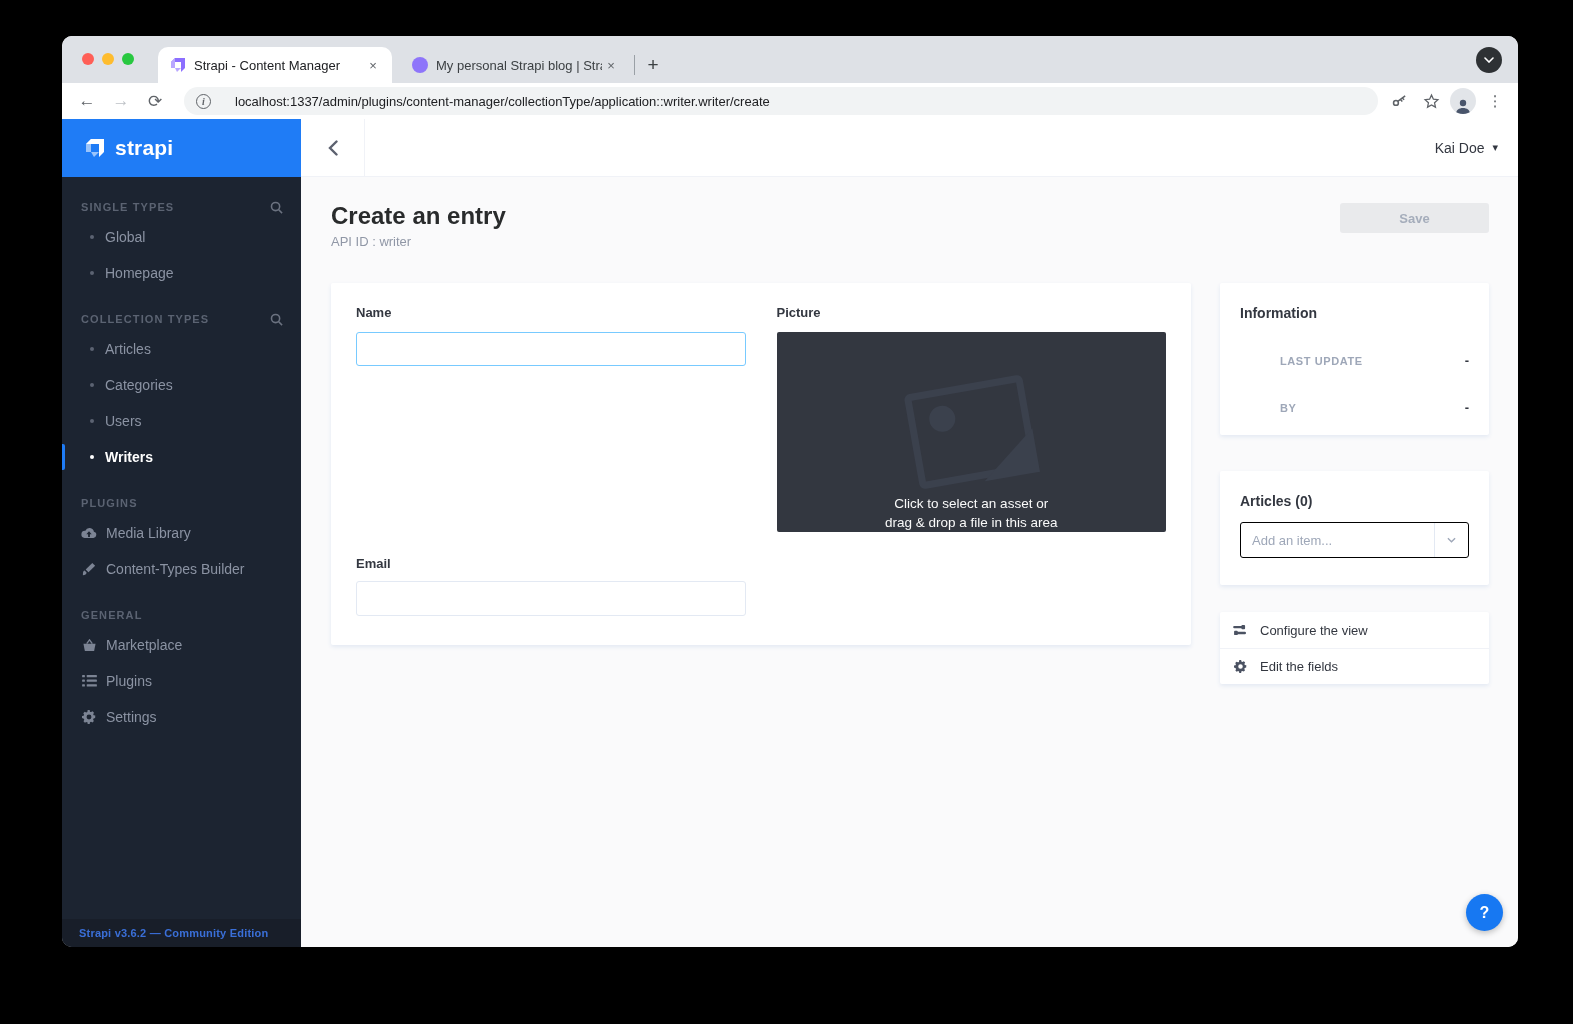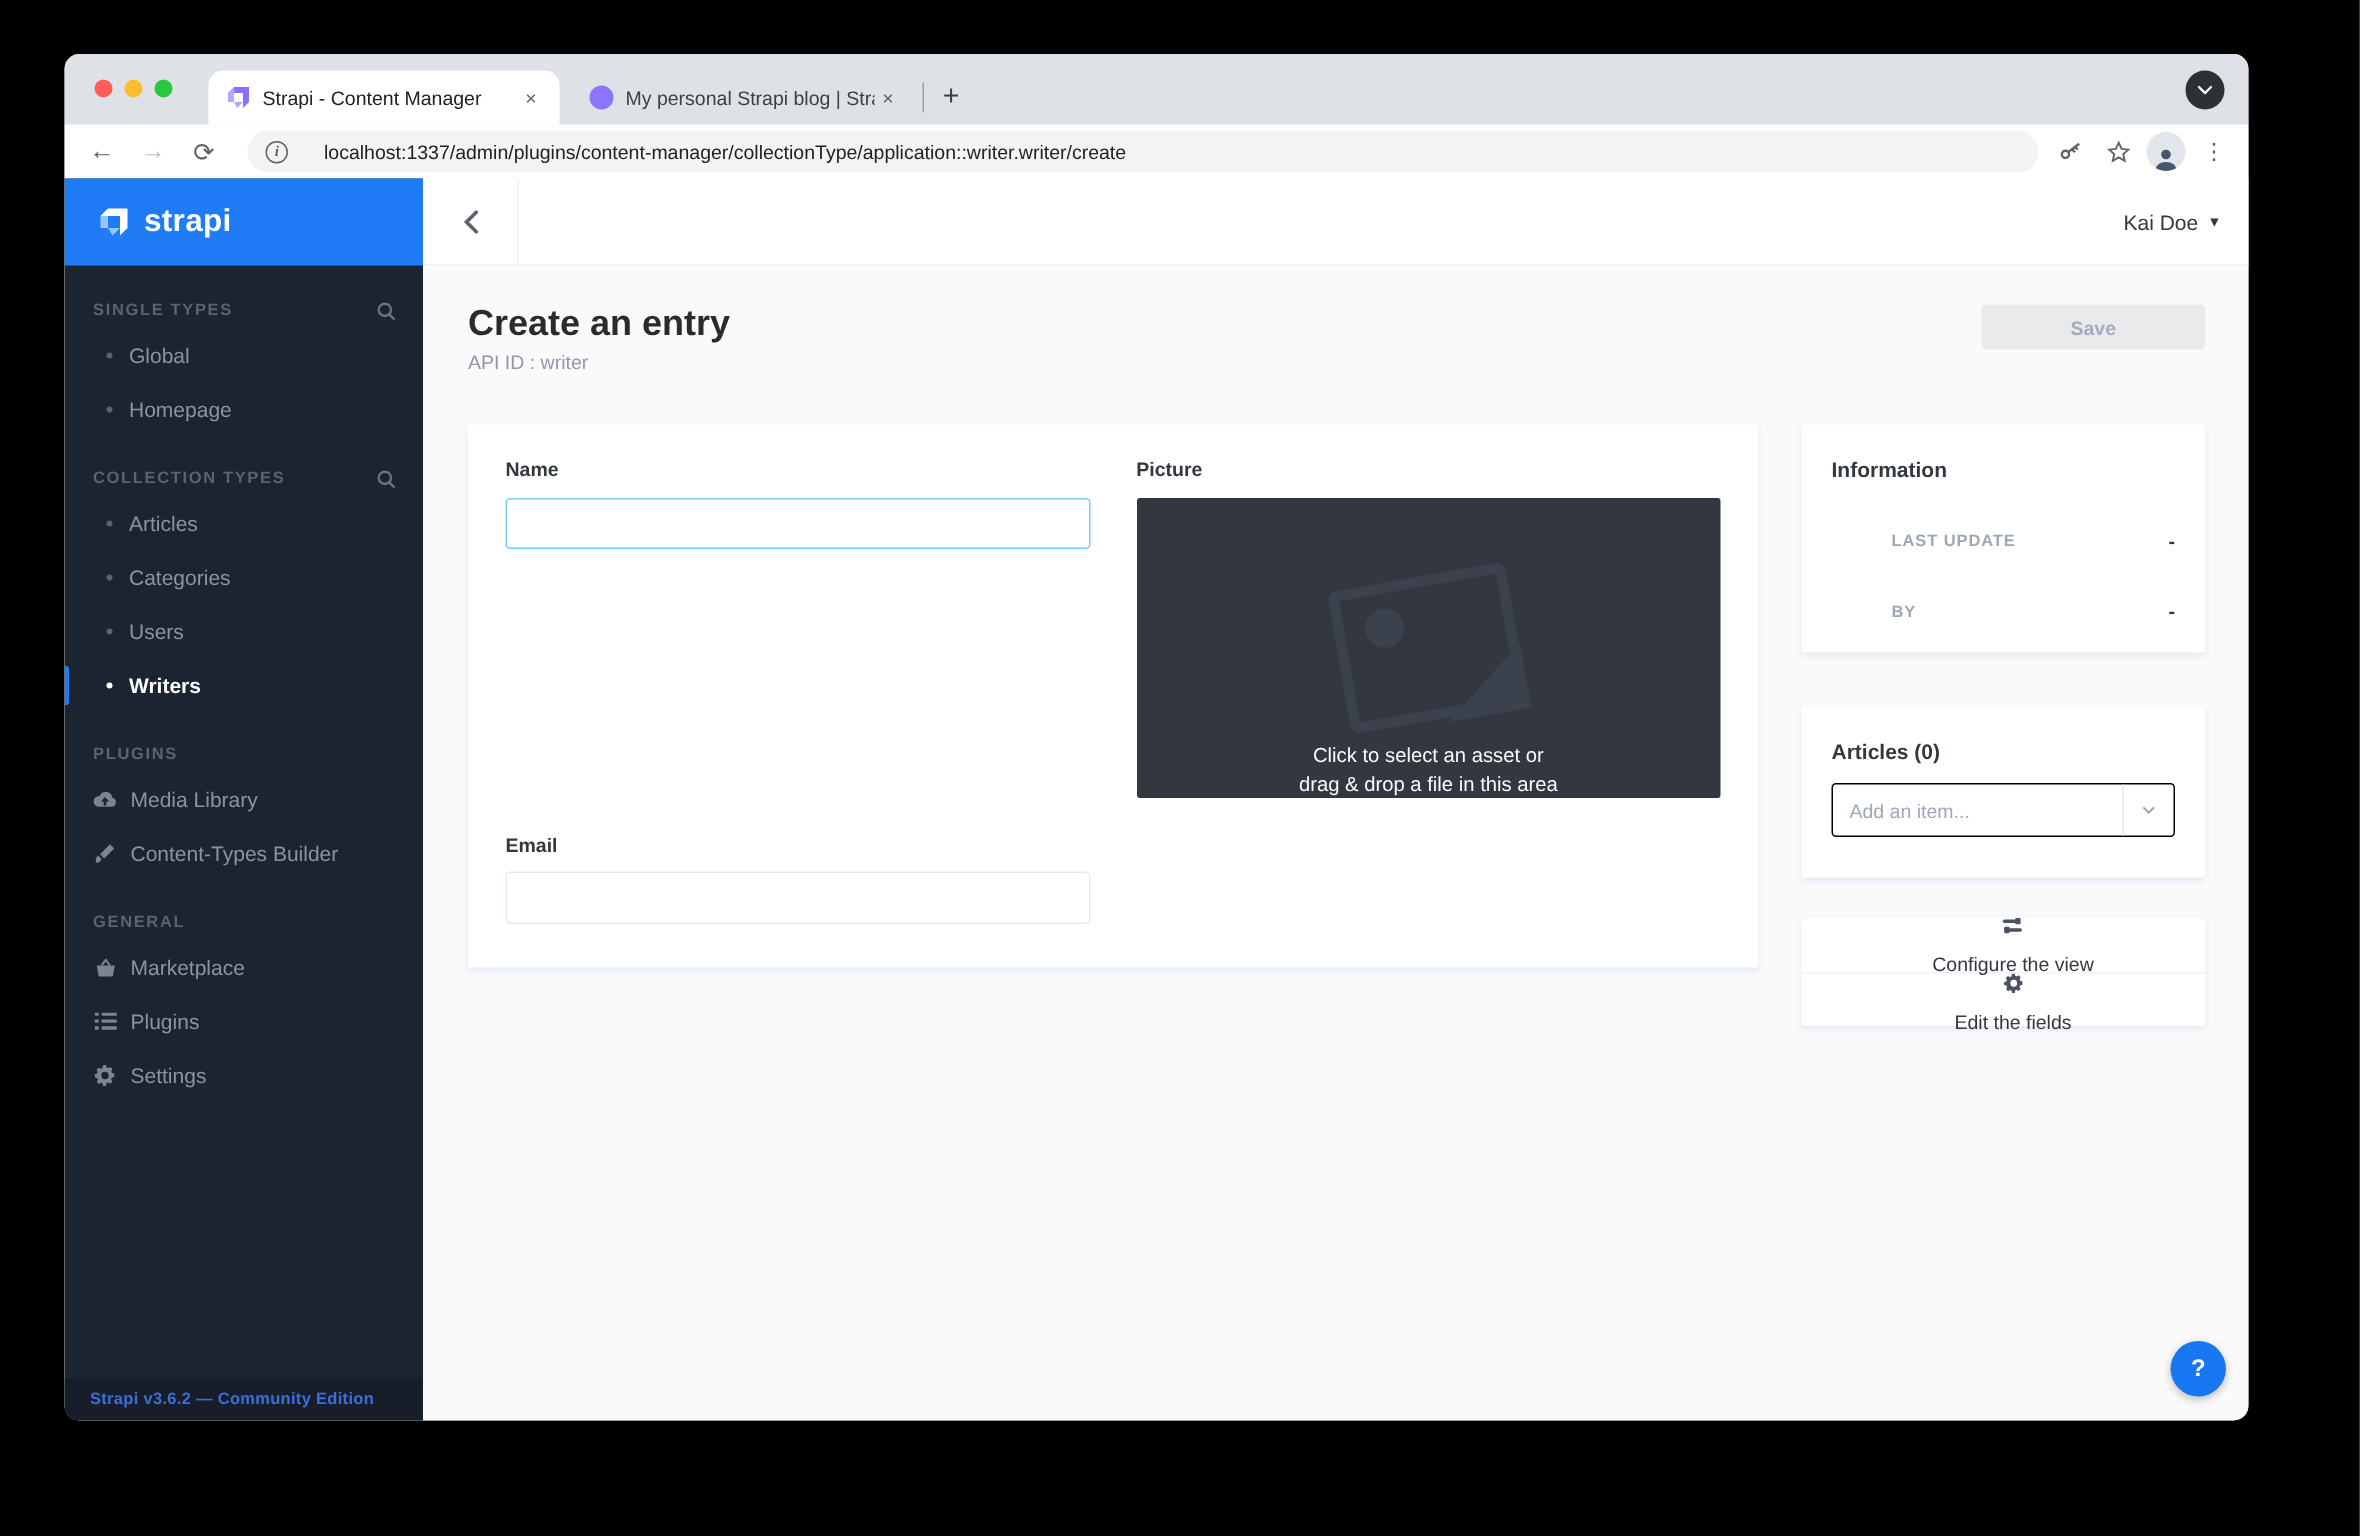--- a/index.html
+++ b/index.html
@@ -1,18 +1,18 @@
 <!DOCTYPE html>
 <html><head>
 <meta charset="utf-8">
 <style>
   * { margin:0; padding:0; box-sizing:border-box; }
   html,body { width:1573px; height:1024px; background:#000; font-family:"Liberation Sans", sans-serif; overflow:hidden; }
 
-  .window { position:absolute; left:43px; top:36px; width:1456px; height:911px;
+  .window { position:absolute; left:62px; top:36px; width:1456px; height:911px;
             border-radius:10px; overflow:hidden; background:#fff; box-shadow:0 20px 60px rgba(0,0,0,.6); }
 
   
   .tabstrip { height:47px; background:#dee1e6; display:flex; align-items:flex-end; position:relative; }
   .traffic { display:flex; gap:8px; align-items:center; position:absolute; left:20px; top:17px; }
   .light { width:12px; height:12px; border-radius:50%; }
   .light.red { background:#ff5f57; } .light.yellow { background:#febc2e; } .light.green { background:#28c840; }
 
   .tab { height:36px; display:flex; align-items:center; padding:0 10px 0 12px; font-size:13px; color:#3c4043; }
   .tab.active { background:#fff; border-radius:10px 10px 0 0; width:234px; margin-left:96px; color:#202124; }
@@ -104,21 +104,21 @@
   .rcard { background:#fff; border-radius:2px; box-shadow:0 2px 4px #e3e9f3; padding:22px 20px 20px 20px; }
   .rcard h4 { font-size:14px; font-weight:bold; color:#333740; }
   .info-row { display:flex; align-items:center; justify-content:space-between; margin-top:32px;padding-left:40px; }
   .info-label { font-size:11px; font-weight:bold; letter-spacing:.6px; color:#9ea7b8; }
   .info-val { font-size:13px; font-weight:bold; color:#333740; }
   .card-articles { margin-top:36px; padding-bottom:27px; }
   .rel-select { margin-top:13px; height:36px; border:1px solid #000000; border-radius:3px; display:flex; align-items:stretch; background:#fff; }
   .rel-ph { flex:1; display:flex; align-items:center; padding-left:11px; font-size:13px; color:#9ea7b8; }
   .rel-arrow { width:34px; border-left:1px solid #e3e9f3; display:flex; align-items:center; justify-content:center; color:#9ea7b8; }
   .links-card { margin-top:27px; background:#fff; border-radius:2px; box-shadow:0 2px 4px #e3e9f3; }
-  .link-row { height:36px; display:flex; align-items:center; padding-left:13px; gap:12px; font-size:13px; color:#333740; cursor:pointer;flex-direction:column; }
+  .link-row { height:36px; display:flex; align-items:center; padding-left:13px; gap:12px; font-size:13px; color:#333740; cursor:pointer; }
   .link-row + .link-row { border-top:1px solid #f0f2f7; }
   .link-ico { width:15px; display:flex; justify-content:center; color:#4b5262; }
 
   .help-fab { position:absolute; left:1404px; top:858px; width:37px; height:37px; border-radius:50%;
               background:#1778f2; color:#fff; font-size:16px; font-weight:bold; display:flex;
               align-items:center; justify-content:center; box-shadow:0 2px 6px rgba(0,0,0,.25); cursor:pointer; }
 
   svg { display:block; }
 </style>
 </head>

